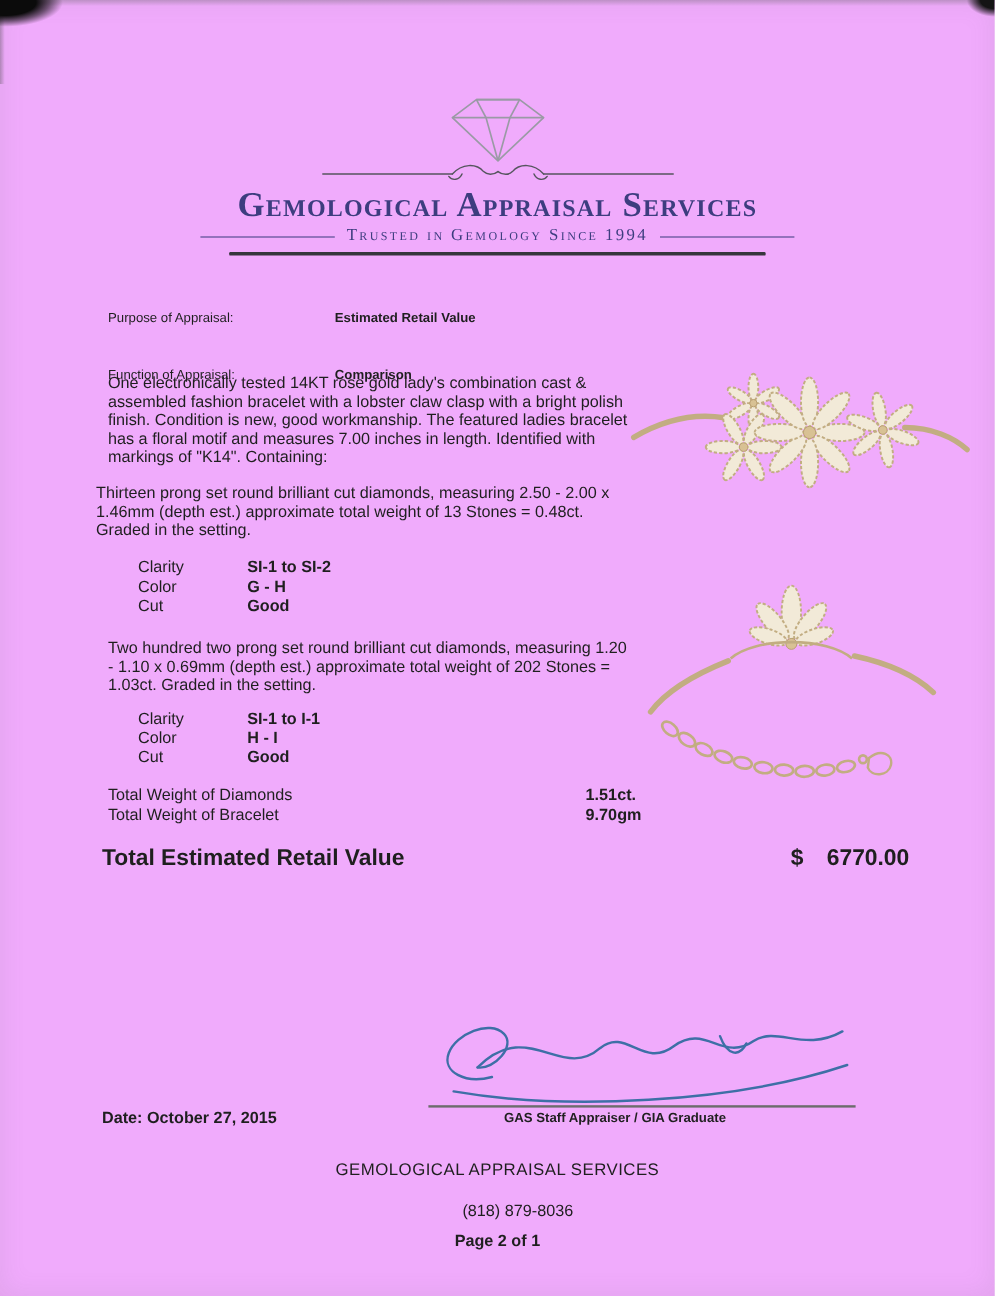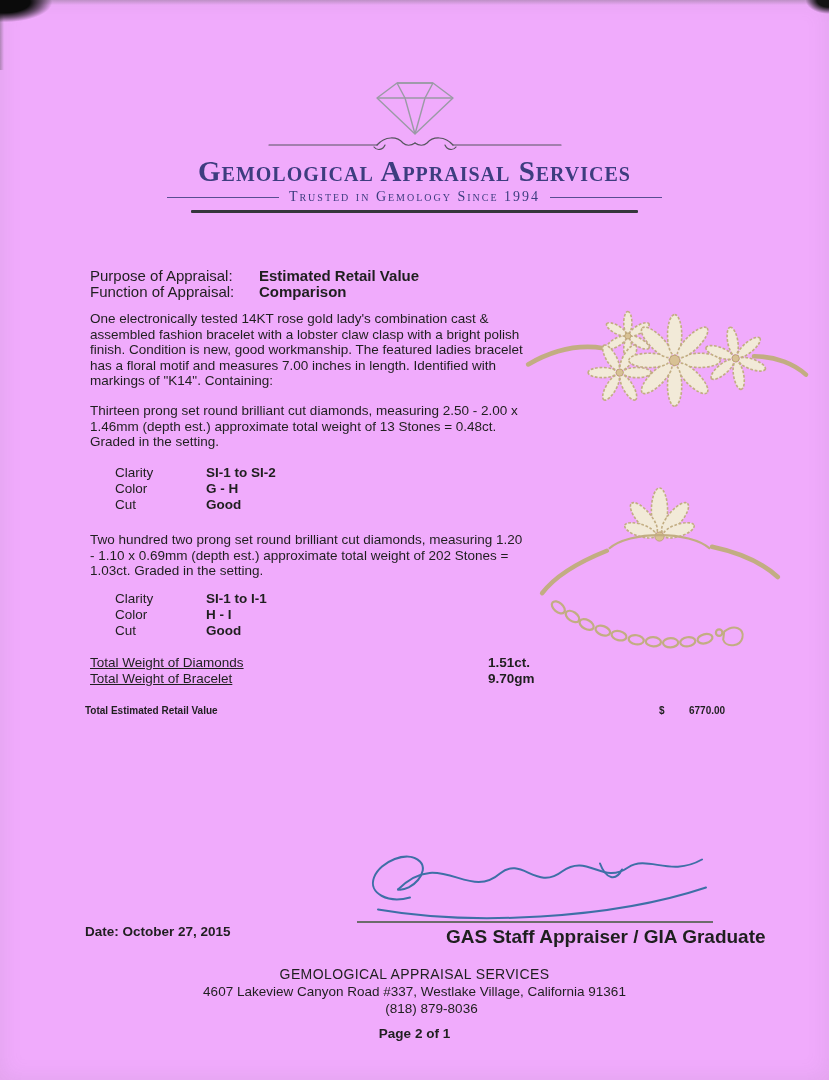--- a/index.html
+++ b/index.html
@@ -33,42 +33,42 @@
   }
   .tagline-row { display:flex; align-items:center; gap:10px; margin-top:3px;justify-content:flex-end; }
   .tag-rule { width:112px; height:1.4px; background:var(--brand,#3d3d7f); opacity:.85; }
   .tagline {
     font-family:"Liberation Serif", serif; font-variant:small-caps;
     font-size:14px; letter-spacing:2px; color:var(--brand,#3d3d7f); white-space:nowrap;
   }
   .header-rule { width:447px; height:3px; background:#36363c; margin-top:5px; border-radius:1px; }
 
   
-  .purpose { position:absolute; top:268px; left:90px; display:grid;
-    grid-template-columns:157px auto; font-size:15px; line-height:15.5px; }
-  .purpose .val { font-weight:bold;margin-left:12px; }
+  .purpose { position:absolute; top:258px; left:90px; display:grid;
+    grid-template-columns:157px auto; font-size:11px; line-height:15.5px;gap:32px; }
+  .purpose .val { font-weight:bold; }
 
   .para { position:absolute; font-size:13.5px; line-height:15.6px; }
   .item-desc    { top:311px; left:90px; width:434px; }
-  .group-desc-1 { top:403px; left:90px; width:438px; }
+  .group-desc-1 { top:403px; left:80px; width:438px; }
   .group-desc-2 { top:532px; left:90px; width:438px; }
 
   .specs { position:absolute; display:grid; grid-template-columns:91px auto;
     font-size:13.5px; line-height:16.2px; }
   .specs .val { font-weight:bold; }
   .specs-1 { top:465px; left:115px; }
   .specs-2 { top:591px; left:115px; }
 
   .totals { position:absolute; top:655px; left:90px; width:520px;
     font-size:13.5px; line-height:16px; }
-  .trow { position:relative; height:16px;text-decoration:underline; }
+  .trow { position:relative; height:16px; }
   .tval { position:absolute; left:398px; font-weight:bold; }
 
   .grand-total { position:absolute; top:705px; left:0; width:100%; height:18px;
-    font-size:10px; font-weight:bold; }
+    font-size:19px; font-weight:bold; }
   .gt-label { position:absolute; left:85px; }
   .gt-cur   { position:absolute; left:659px; }
   .gt-amt   { position:absolute; left:689px; }
 
   
   .photo { position:absolute; margin:0; }
   .photo svg { width:100%; height:100%; display:block; }
   .photo-1 { top:298px; left:522px; width:290px; height:140px; }
   .photo-2 { top:476px; left:528px; width:268px; height:196px; }
   .photo .band   { stroke:var(--bracelet_gold,#c2ad82); stroke-width:4.5; fill:none; stroke-linecap:round; }
@@ -77,21 +77,21 @@
                    fill:var(--bracelet_gold_fill,#f2ead8); stroke-dasharray:2.6 1.7; }
   .photo .fcenter{ fill:#d8c194; stroke:#b99f72; stroke-width:.8; }
   .photo .chain  { stroke:var(--bracelet_gold,#c2ad82); stroke-width:2.2; fill:none; }
 
   
   .signature { position:absolute; top:838px; left:350px; width:365px; height:88px; }
   .signature path { fill:none; stroke:var(--signature_ink,#3e6fa6);
     stroke-width:2; stroke-linecap:round; }
   .sig-rule { position:absolute; top:921px; left:357px; width:356px; height:2px; background:#6c6c6c; }
   .date-line { position:absolute; top:924px; left:85px; font-size:13.5px; font-weight:bold; }
-  .appraiser-line { position:absolute; top:926px; left:420px; font-size:19px; font-weight:bold;margin-left:26px; }
+  .appraiser-line { position:absolute; top:926px; left:420px; font-size:11px; font-weight:bold; }
 
   
   .f-company, .f-address, .f-phone, .f-page {
     position:absolute; left:0; width:100%; text-align:center; }
   .f-company { top:966px;  font-size:14px; letter-spacing:.4px; }
   .f-address { top:984px;  font-size:13.5px; }
   .f-phone   { top:1001px; font-size:13.5px;margin-left:17px; }
   .f-page    { top:1026px; font-size:13.5px; font-weight:bold; }
 </style>
 </head>
@@ -264,17 +264,16 @@
     <path d="M60,58 C38,64 18,54 24,38 C30,22 58,10 70,22 C80,32 62,52 48,50"></path>
     <path d="M48,50 C90,8 118,62 150,34 C172,16 186,52 212,32 C238,13 252,46 278,28 C298,15 320,38 352,20"></path>
     <path d="M28,70 C120,86 260,80 356,48"></path>
     <path d="M250,24 C256,40 266,42 272,30"></path>
   </svg>
   <div class="sig-rule"></div>
   <div class="date-line">Date: October 27, 2015</div>
   <div class="appraiser-line">GAS Staff Appraiser / GIA Graduate</div>
 
   <div class="f-company">GEMOLOGICAL APPRAISAL SERVICES</div>
-  <div class="f-address">4607 Lakeview Canyon Road #337, Westlake Village, California 91361</div>
   <div class="f-phone">(818) 879-8036</div>
   <div class="f-page">Page 2 of 1</div>
 
 </div>
 
 </body></html>

